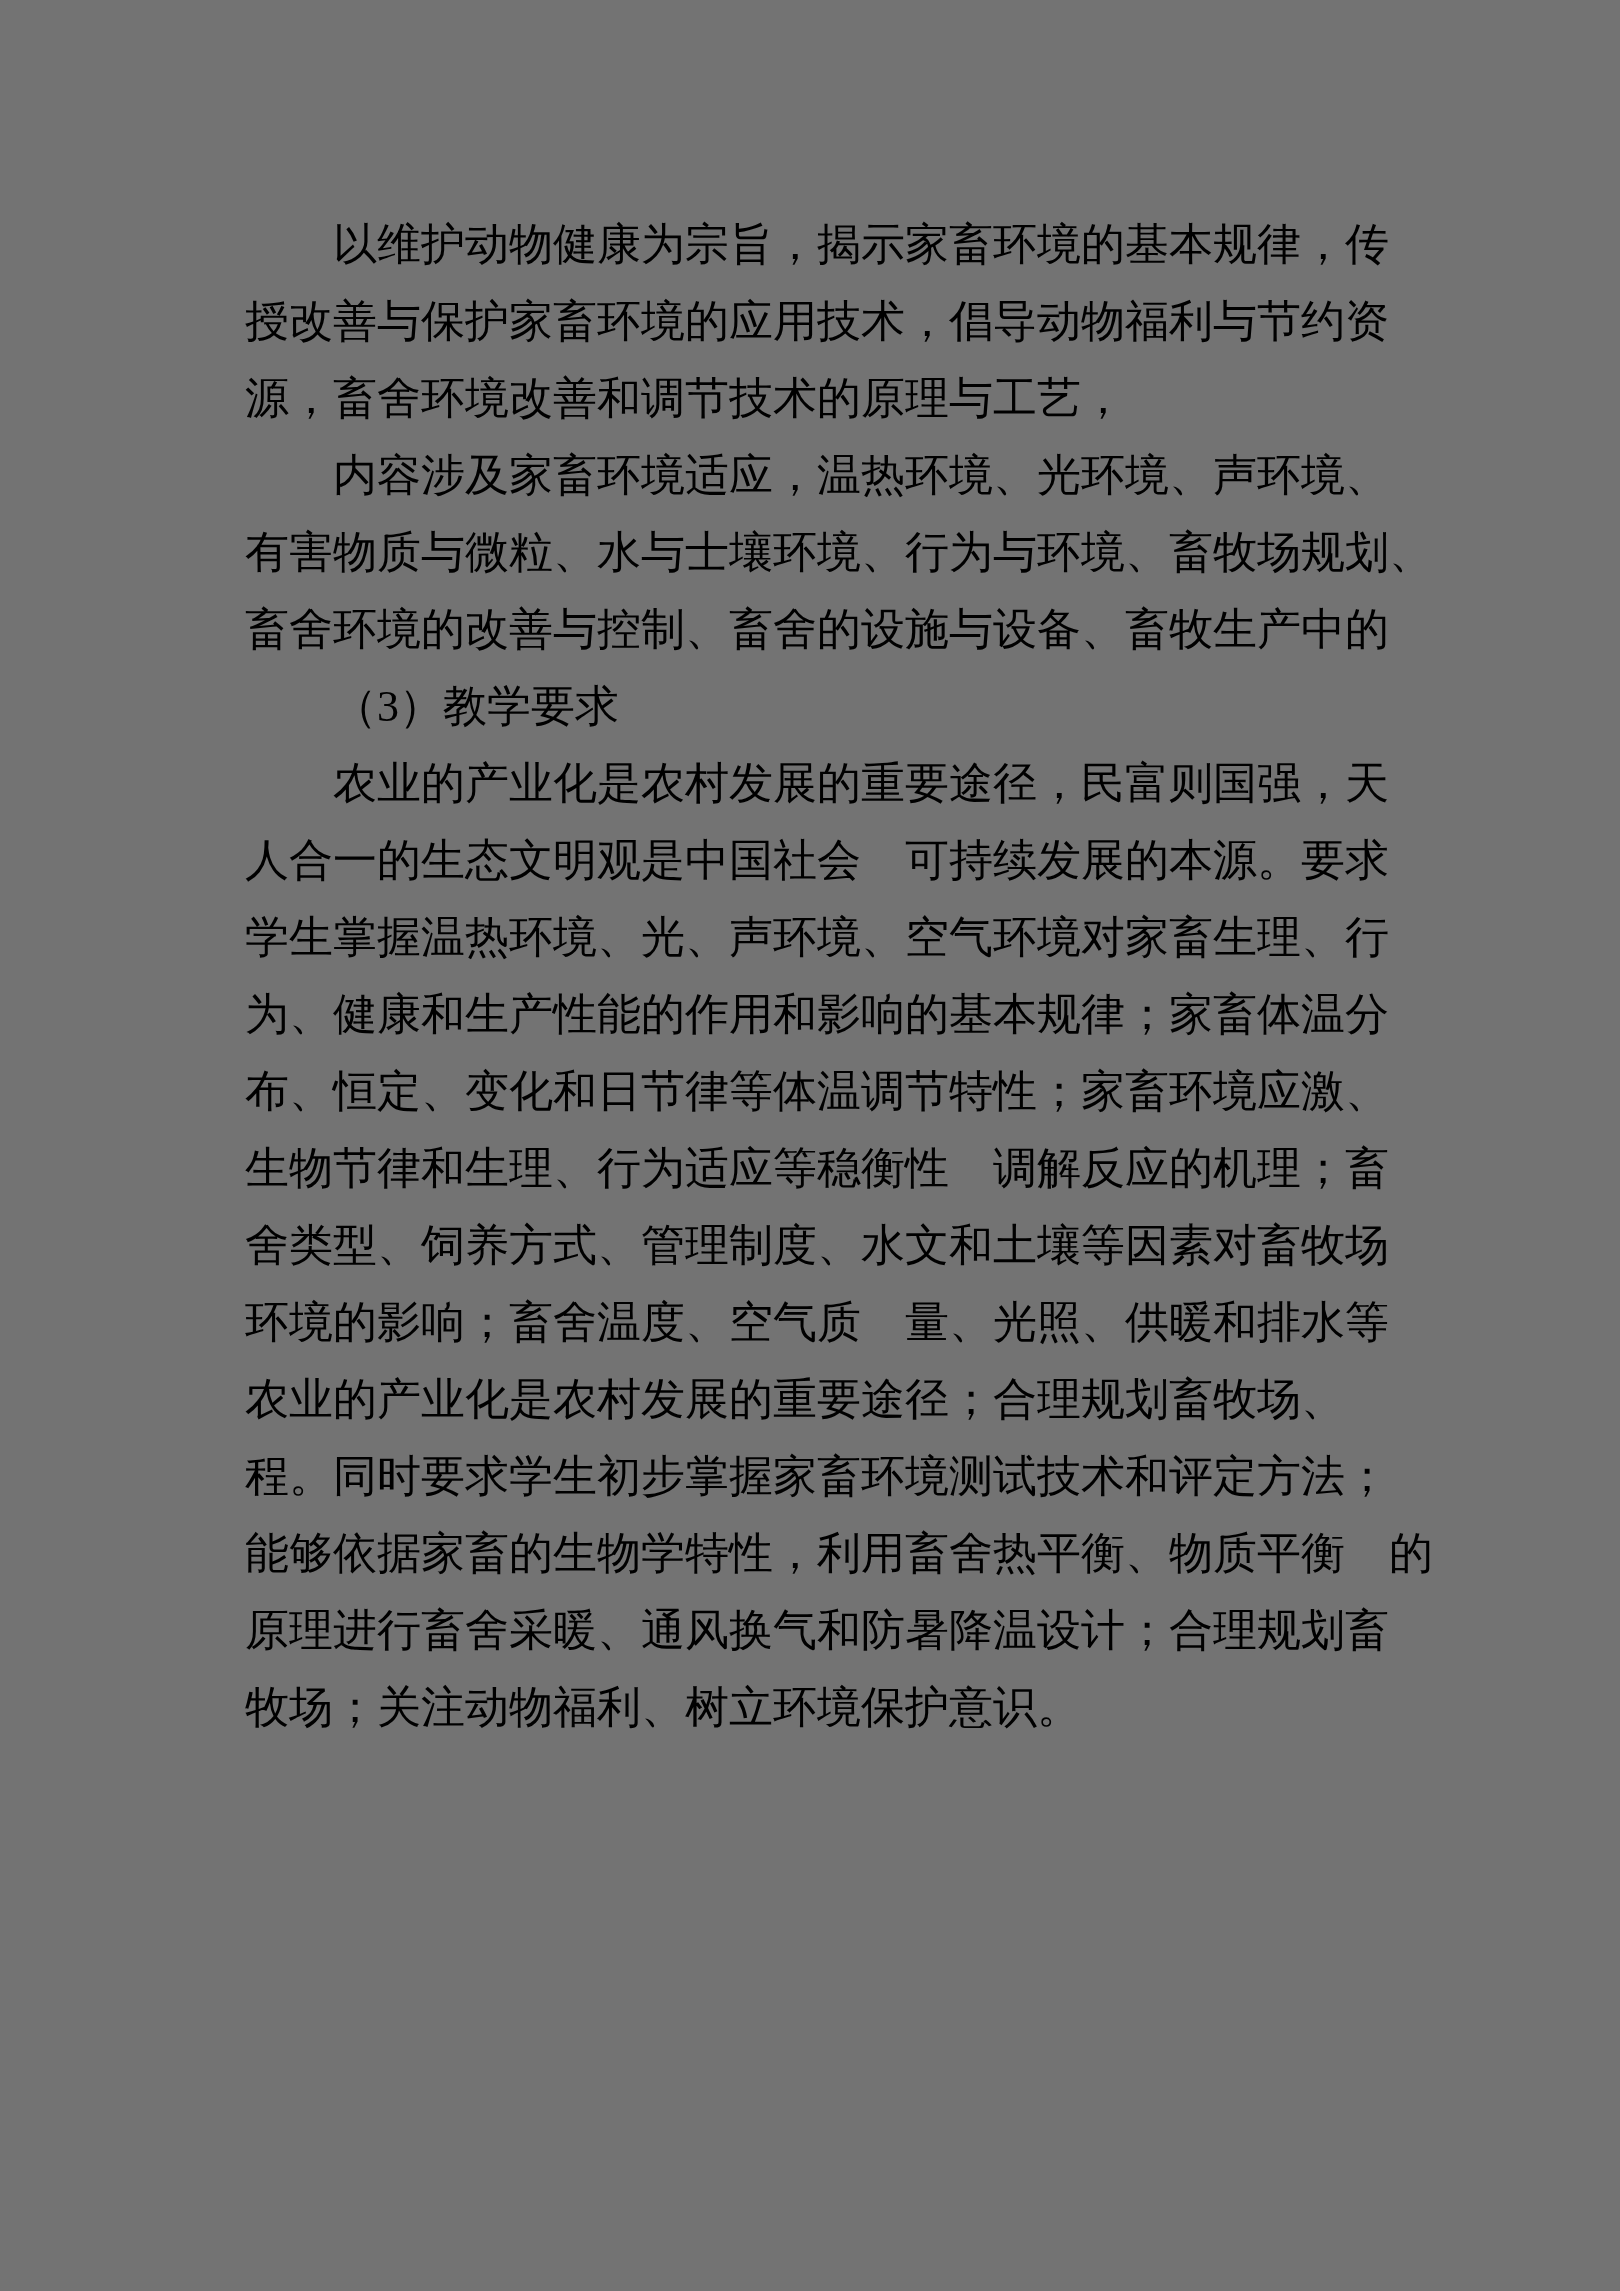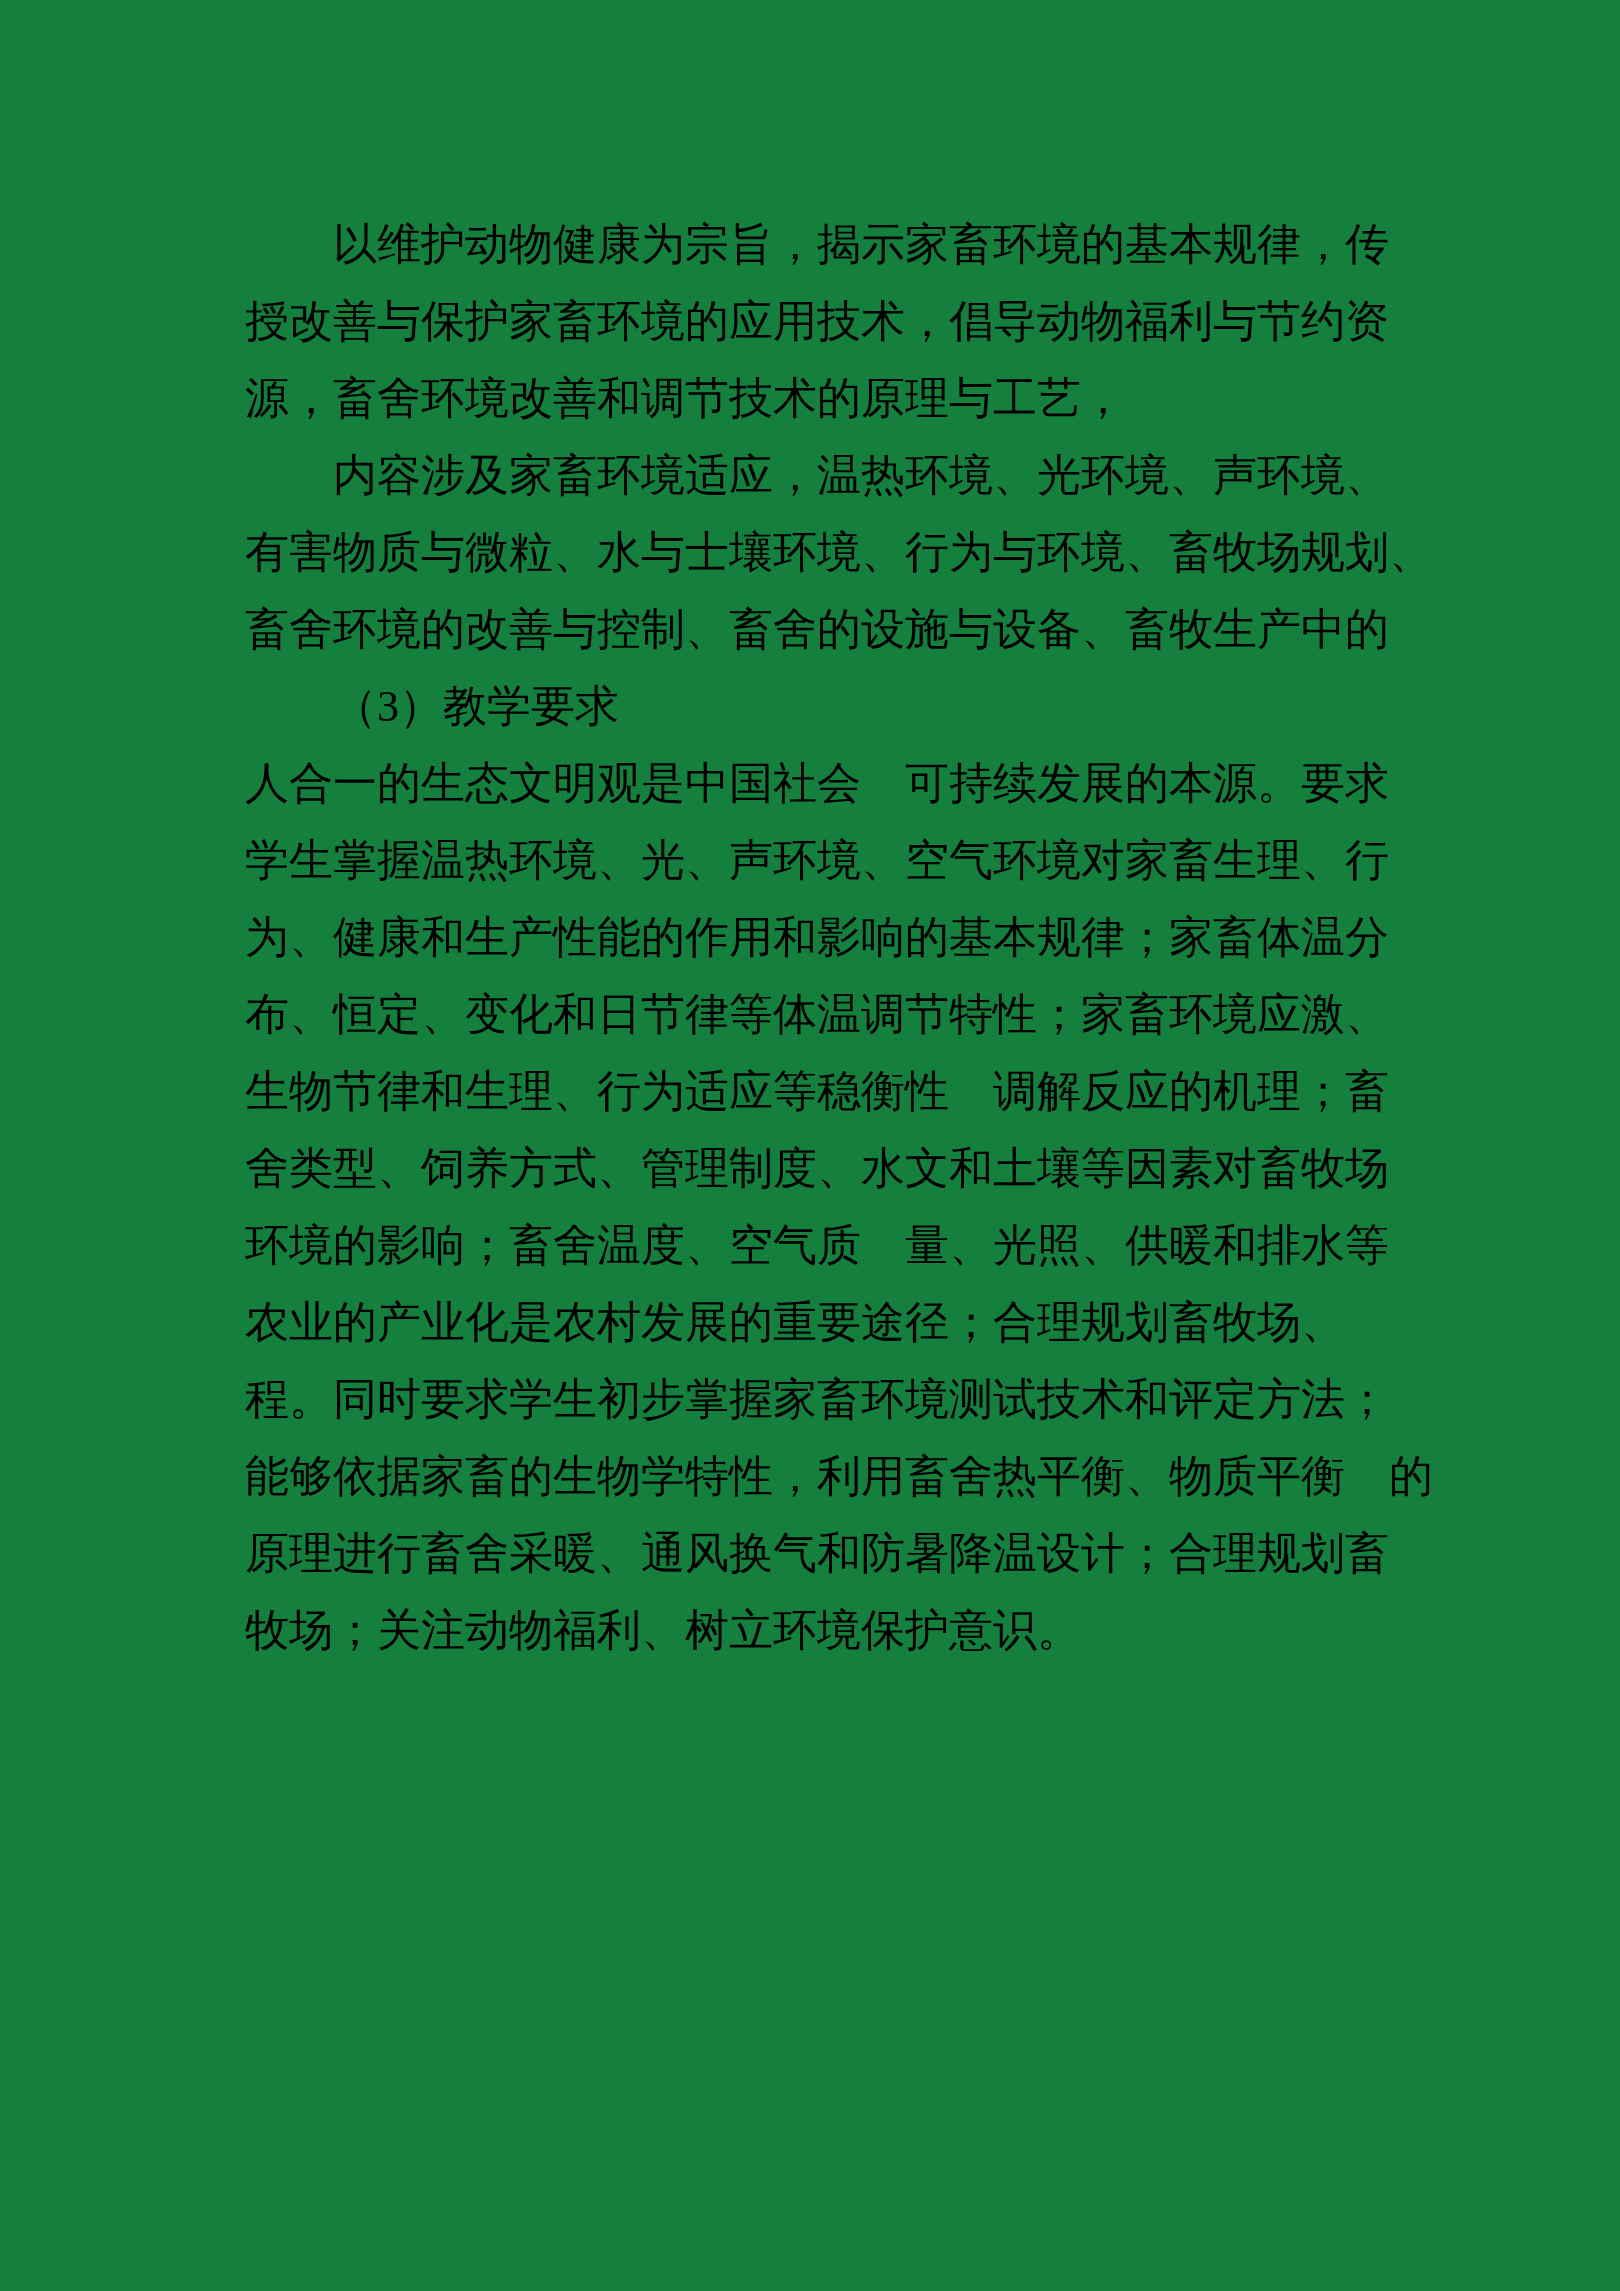--- a/index.html
+++ b/index.html
@@ -33,29 +33,30 @@
   .text-line.indent {
     text-indent: 88px;         
   }
   .text-line.bold {
     font-weight: 700;
   }
 </style>
 </head>
 <body>
 
-<div class="page" style="background: #15803d; color: rgb(0, 0, 0);">
+<div class="page" style="background: #737373; color: rgb(0, 0, 0);">
   <div class="text-block">
       <div class="text-line indent">以维护动物健康为宗旨，揭示家畜环境的基本规律，传</div>
       <div class="text-line">授改善与保护家畜环境的应用技术，倡导动物福利与节约资</div>
       <div class="text-line">源，畜舍环境改善和调节技术的原理与工艺，</div>
       <div class="text-line indent">内容涉及家畜环境适应，温热环境、光环境、声环境、</div>
       <div class="text-line">有害物质与微粒、水与士壤环境、行为与环境、畜牧场规划、</div>
       <div class="text-line">畜舍环境的改善与控制、畜舍的设施与设备、畜牧生产中的</div>
       <div class="text-line indent">（3）教学要求</div>
+      <div class="text-line indent">农业的产业化是农村发展的重要途径，民富则国强，天</div>
       <div class="text-line">人合一的生态文明观是中国社会　可持续发展的本源。要求</div>
       <div class="text-line">学生掌握温热环境、光、声环境、空气环境对家畜生理、行</div>
       <div class="text-line">为、健康和生产性能的作用和影响的基本规律；家畜体温分</div>
       <div class="text-line">布、恒定、变化和日节律等体温调节特性；家畜环境应激、</div>
       <div class="text-line">生物节律和生理、行为适应等稳衡性　调解反应的机理；畜</div>
       <div class="text-line">舍类型、饲养方式、管理制度、水文和土壤等因素对畜牧场</div>
       <div class="text-line">环境的影响；畜舍温度、空气质　量、光照、供暖和排水等</div>
       <div class="text-line">农业的产业化是农村发展的重要途径；合理规划畜牧场、</div>
       <div class="text-line">程。同时要求学生初步掌握家畜环境测试技术和评定方法；</div>
       <div class="text-line">能够依据家畜的生物学特性，利用畜舍热平衡、物质平衡　的</div>

